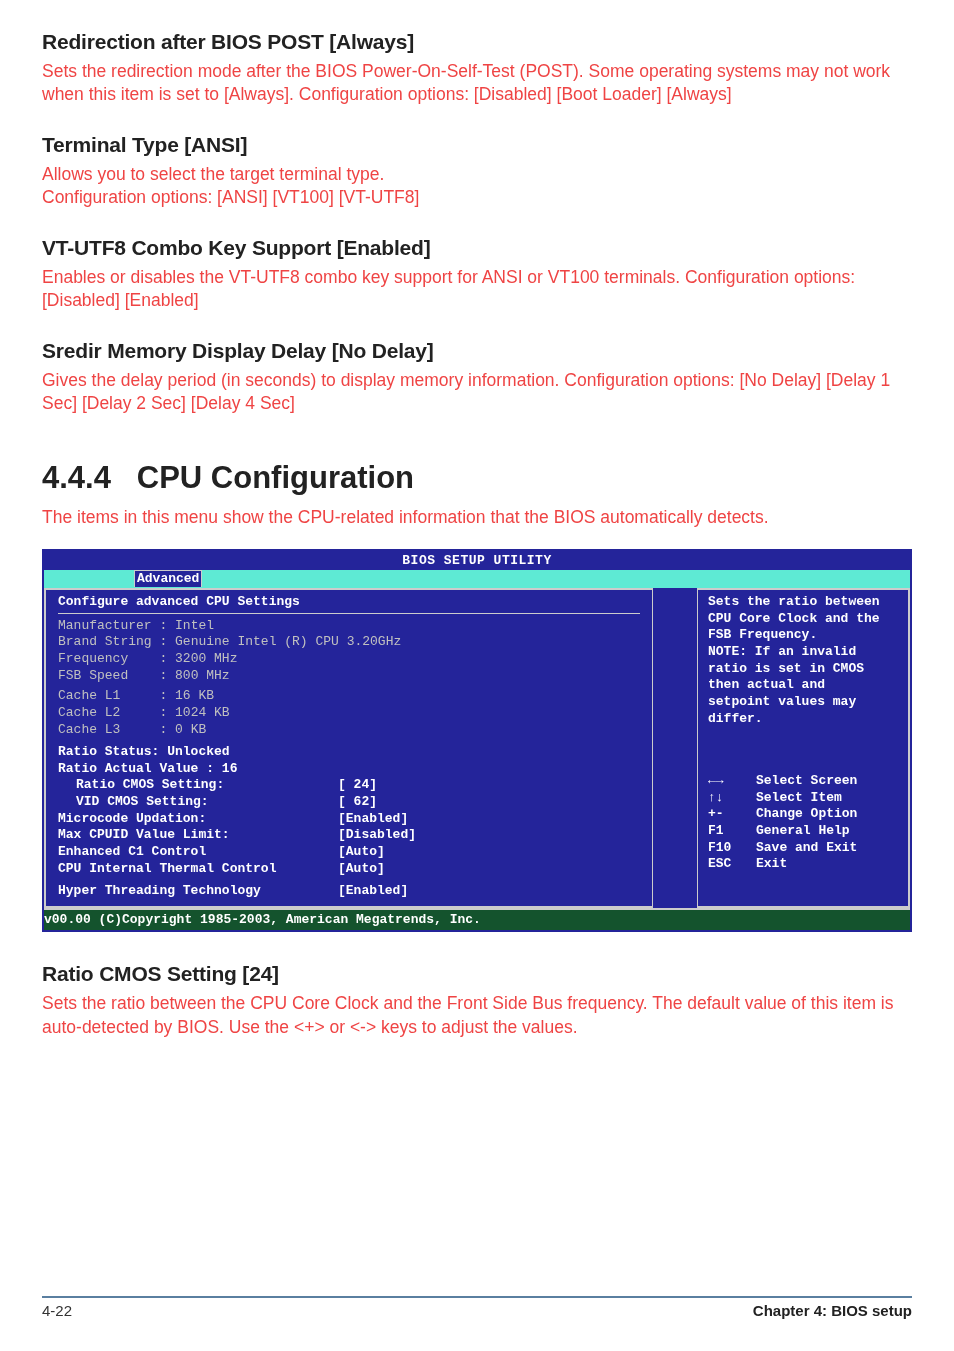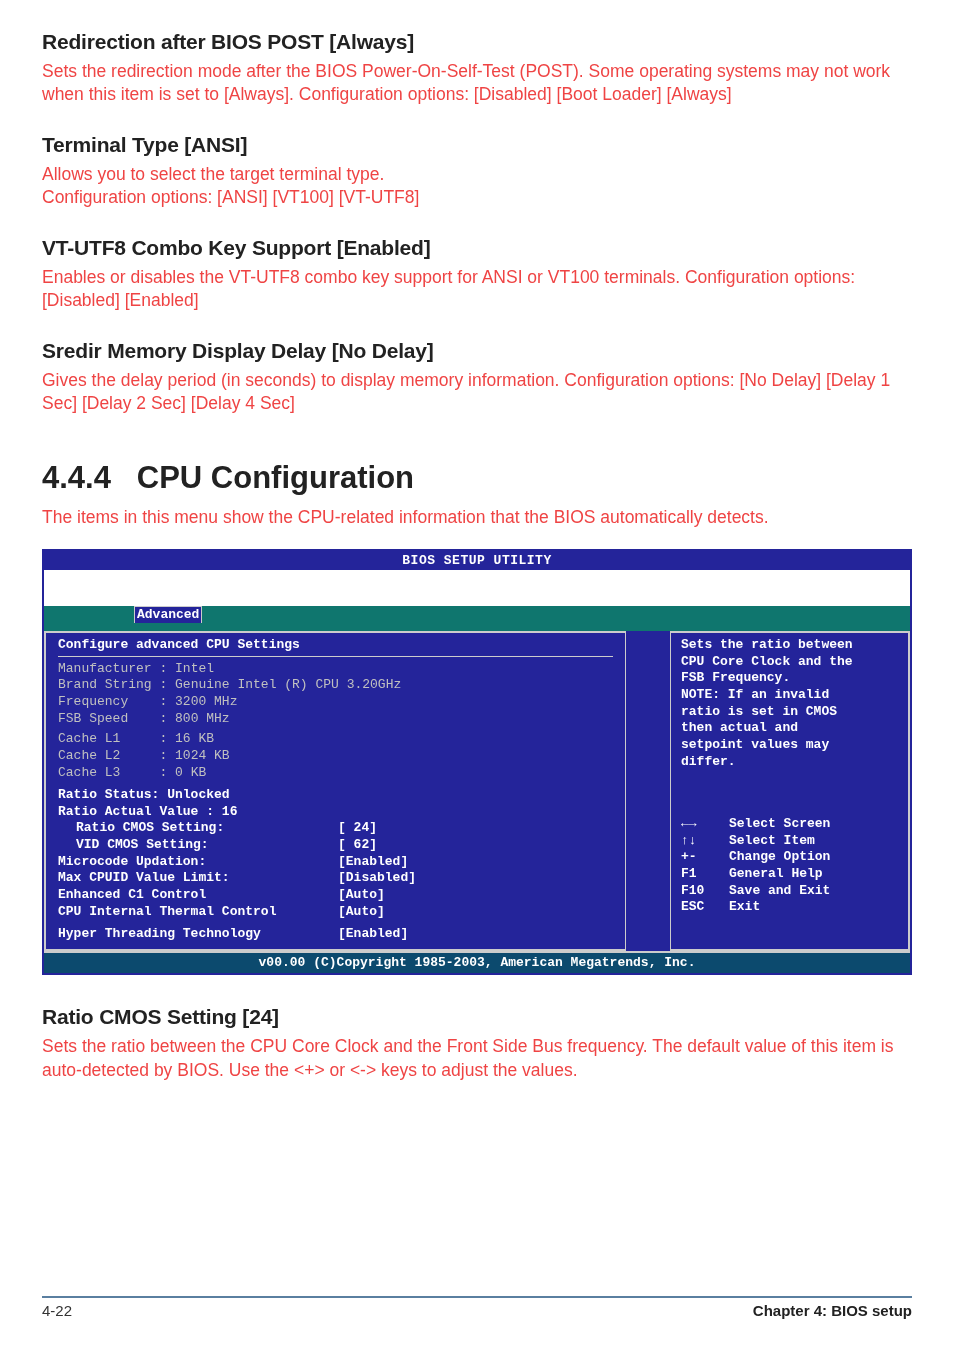--- a/index.html
+++ b/index.html
@@ -44,24 +44,23 @@
     }
     .bios .title-bar {
       background: #24249a;
       color: #fff;
       text-align: center;
       font-weight: bold;
       padding: 2px 0 0 0;
       letter-spacing: 0.5px;
     }
     .bios .tab-row {
-      background: #0f766e;
+      background: #5eead4;
       color: #24249a;
-      padding: 0 0 8px 90px;
-      margin-top: 36px;
+      padding: 0 0 1px 90px;
     }
     .bios .tab {
       display: inline-block;
       background: #ccc;
       padding: 0 2px;
       font-weight: bold;
     }
     .bios .tab.active {
       background: #24249a;
       color: #fff;
@@ -76,21 +75,21 @@
     .bios-left {
       flex: 1;
       border: 2px solid #ccc;
       border-right: 1px solid #ccc;
       margin: 0;
       padding: 4px 12px 6px 12px;
       color: #c0c0c0;
       min-height: 280px;
     }
     .bios-right {
-      width: 240px;
+      width: 213px;
       border: 2px solid #ccc;
       border-left: 1px solid #ccc;
       padding: 4px 8px 6px 10px;
     }
     .bios-left .panel-title {
       color: #fff;
       font-weight: bold;
       margin-bottom: 2px;
     }
     .bios-left hr {
@@ -117,23 +116,22 @@
       line-height: 1.28;
     }
     .nav-line {
       display: flex;
       color: #fff;
       font-weight: bold;
     }
     .nav-key { width: 48px; }
     .nav-spacer { height: 46px; }
     .bios .copyright {
-      background: #0c4a6e;
-      color: #fff;
-      text-align: center;
+      background: #14532d;
+      color: #fff;
       font-weight: bold;
       padding: 2px 0;
       border-top: 2px solid #ccc;
     }
     .footer {
       position: absolute;
       bottom: 32px;
       left: 42px;
       right: 42px;
       width: 870px;

